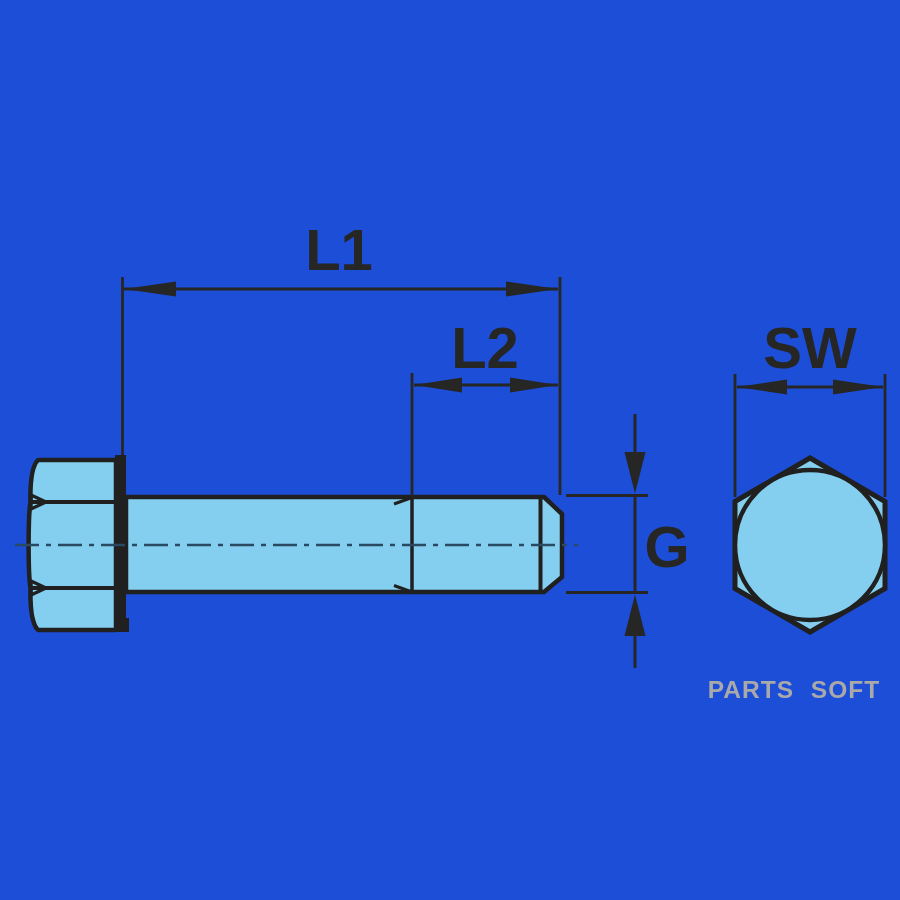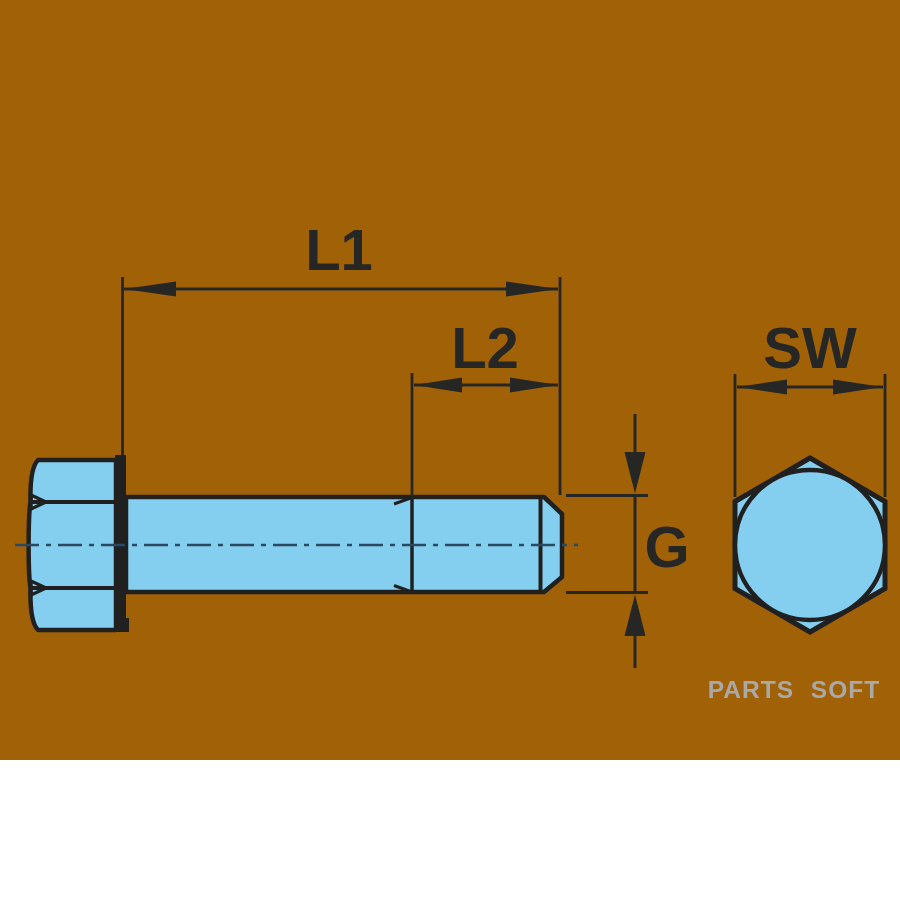--- a/index.html
+++ b/index.html
@@ -4,22 +4,22 @@
 <style>
   html, body {
     margin: 0;
     padding: 0;
     background: #ffffff;
     font-family: "Liberation Sans", sans-serif;
   }
   .canvas {
     position: relative;
     width: 900px;
-    height: 760px;
-    background: #a16207;
+    height: 900px;
+    background: #1d4ed8;
     overflow: hidden;
   }
   svg { display: block; }
   .dim-text {
     font-family: "Liberation Sans", sans-serif;
     font-size: 58px;
     font-weight: bold;
     fill: #262624;
   }
   .watermark-text {

